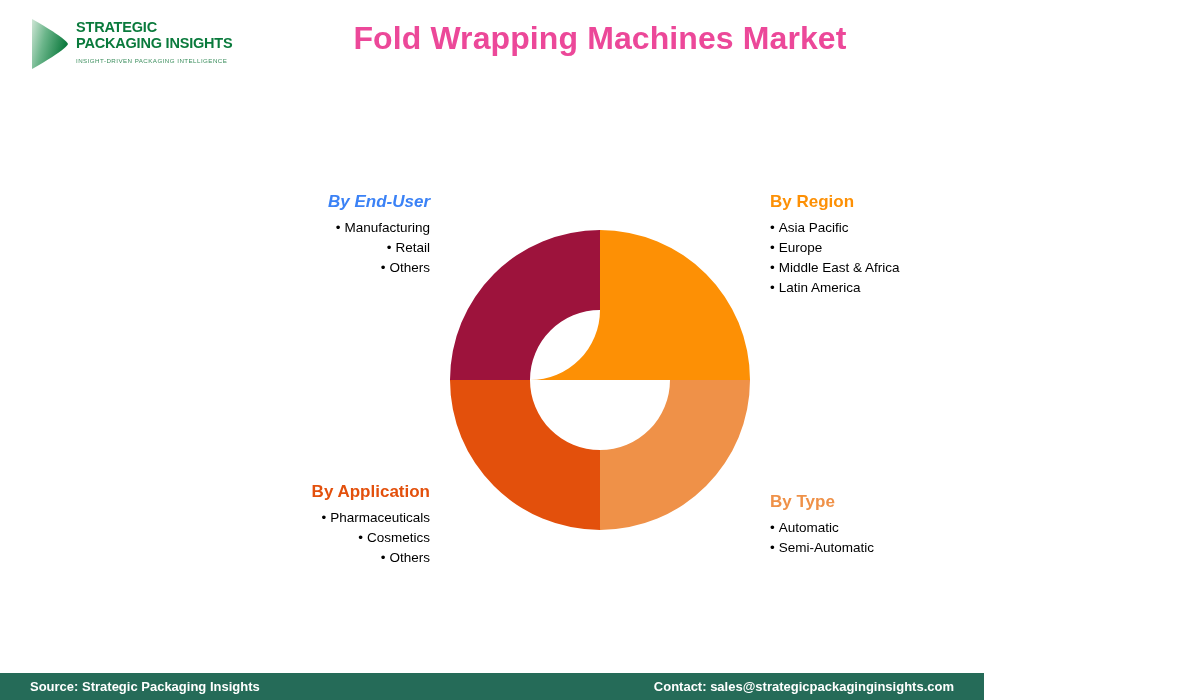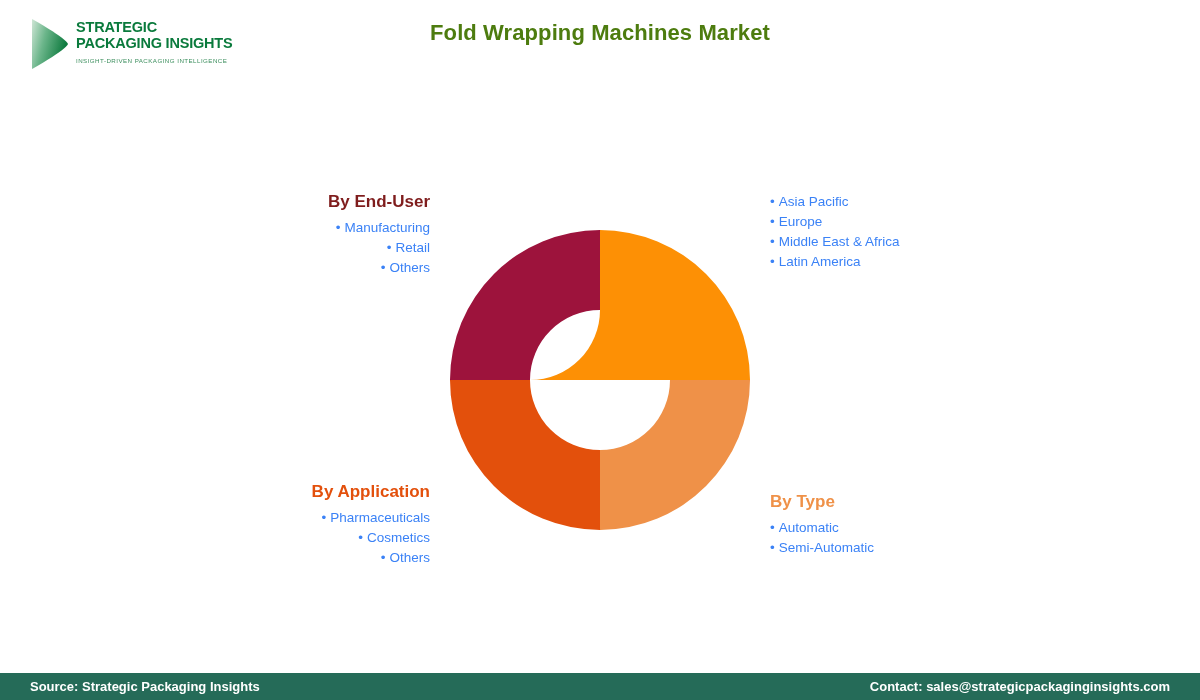--- a/index.html
+++ b/index.html
@@ -59,22 +59,22 @@
 
   
   .page-title {
     position: absolute;
     left: 0;
     top: 20px;
     width: 1200px;
     text-align: center;
     font-family: "Liberation Sans", sans-serif;
     font-weight: bold;
-    font-size: 22px;
-    color: #4d7c0f;
+    font-size: 32px;
+    color: #ec4899;
     letter-spacing: 0.1px;
   }
 
   
   .donut-wrap {
     position: absolute;
     left: 450px;
     top: 230px;
     width: 300px;
     height: 300px;
@@ -90,49 +90,49 @@
     font-size: 17px;
     margin-bottom: 6px;
     white-space: nowrap;
   }
   .seg-list {
     list-style: none;
   }
   .seg-list li {
     font-family: "Liberation Sans", sans-serif;
     font-size: 13.5px;
-    color: #3b82f6;
+    color: #000000;
     line-height: 20px;
     white-space: nowrap;
   }
   .seg-list li .bullet { margin-right: 4px; }
 
   .seg-right { text-align: left; }
   .seg-left  { text-align: right; }
 
   .seg-enduser     { left: 326px; top: 192px;  width: 104px; }
-  .seg-enduser .seg-title { color: #7f1d1d; }
+  .seg-enduser .seg-title { color: #3b82f6; font-style: italic; }
 
   .seg-region      { left: 770px; top: 192px;  width: 200px; }
   .seg-region .seg-title { color: #fd9005; }
 
   .seg-application { left: 230px; top: 482px;  width: 200px; }
   .seg-application .seg-title { color: #e3500c; }
 
   .seg-type        { left: 770px; top: 492px;  width: 200px; }
   .seg-type .seg-title { color: #ef9148; }
 
   .seg-left .seg-title { text-align: right; }
 
   
   .footer-bar {
     position: absolute;
     left: 0;
     top: 673px;
-    width: 1200px;
+    width: 984px;
     height: 27px;
     background: #256b58;
     display: flex;
     align-items: center;
     justify-content: space-between;
     padding: 8px 30px;
   }
   .footer-text {
     font-family: "Liberation Sans", sans-serif;
     font-weight: bold;
@@ -182,20 +182,21 @@
   <div class="seg seg-left seg-enduser">
     <div class="seg-title">By End-User</div>
     <ul class="seg-list">
         <li><span class="bullet">•</span>Manufacturing</li>
         <li><span class="bullet">•</span>Retail</li>
         <li><span class="bullet">•</span>Others</li>
       </ul>
   </div>
 
   <div class="seg seg-right seg-region">
+    <div class="seg-title">By Region</div>
     <ul class="seg-list">
         <li><span class="bullet">•</span>Asia Pacific</li>
         <li><span class="bullet">•</span>Europe</li>
         <li><span class="bullet">•</span>Middle East &amp; Africa</li>
         <li><span class="bullet">•</span>Latin America</li>
       </ul>
   </div>
 
   <div class="seg seg-left seg-application">
     <div class="seg-title">By Application</div>

